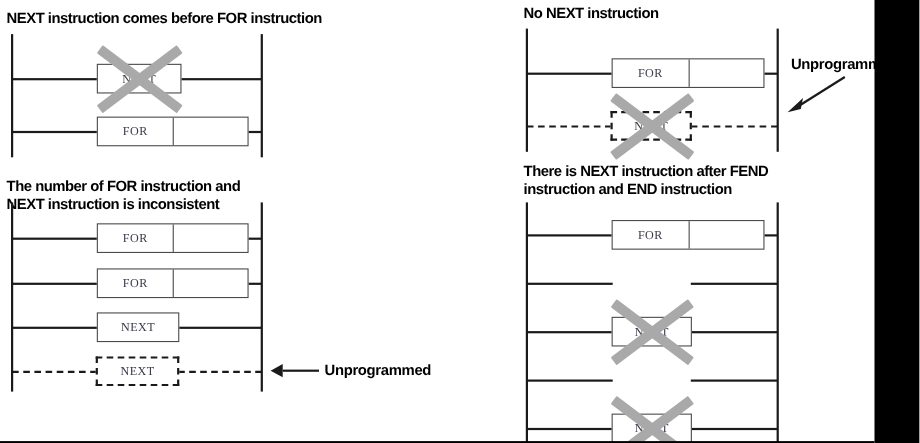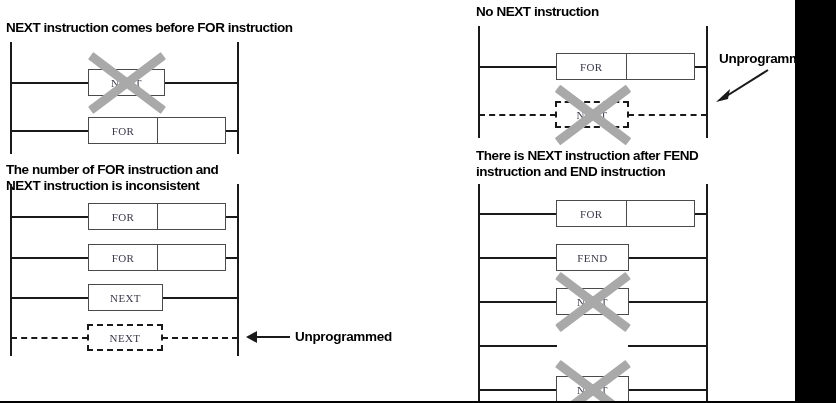--- a/index.html
+++ b/index.html
@@ -57,21 +57,21 @@
   .arrow-head{position:absolute;width:0;height:0;
      border-top:6px solid transparent;border-bottom:6px solid transparent;
      border-right:11px solid #1a1a1a;}
   .arrow-diag{position:absolute;}
 </style>
 </head>
 <body>
 
 <div id="sheet">
 
-  <div class="panel" style="left:6px;top:20px;width:440px;height:140px;text-align:center;">
+  <div class="panel" style="left:6px;top:9px;width:440px;height:140px;text-align:center;">
 
     <div class="heading" style="left:0;top:0;position:absolute;">NEXT instruction comes before FOR instruction</div>
 
     <div class="ladder" style="left:0;top:22px;width:440px;height:115px;">
       <div class="rail" style="left:4px;top:0;height:112px;"></div>
       <div class="rail right" style="left:231px;top:0;height:112px;"></div>
 
       <div class="wire" style="left:5px;top:40px;width:78px;"></div>
       <div class="wire" style="left:158px;top:40px;width:74px;"></div>
       <div class="ibox" style="left:82px;top:27px;width:77px;height:27px;">
@@ -196,25 +196,20 @@
       <div class="wire" style="left:218px;top:29px;width:13px;"></div>
       <div class="ibox two" style="left:80px;top:16px;width:139px;height:27px;">
         <div class="cell first">
           <span class="txt">FOR</span>
         </div>
         <div class="cell"></div>
       </div>
 
       <div class="wire" style="left:3px;top:73px;width:78px;"></div>
       <div class="wire" style="left:152px;top:73px;width:79px;"></div>
-      <div class="ibox" style="left:80px;top:60px;width:73px;height:27px;">
-        <div class="cell">
-          <span class="txt">FEND</span>
-        </div>
-      </div>
 
       <div class="wire" style="left:3px;top:117px;width:78px;"></div>
       <div class="wire" style="left:152px;top:117px;width:79px;"></div>
       <div class="ibox" style="left:80px;top:104px;width:73px;height:27px;">
         <div class="cell">
           <span class="txt">NEXT</span>
         </div>
       </div>
       <div class="xmark" style="left:73px;top:97px;width:88px;height:41px;">
         <span class="a"></span>

